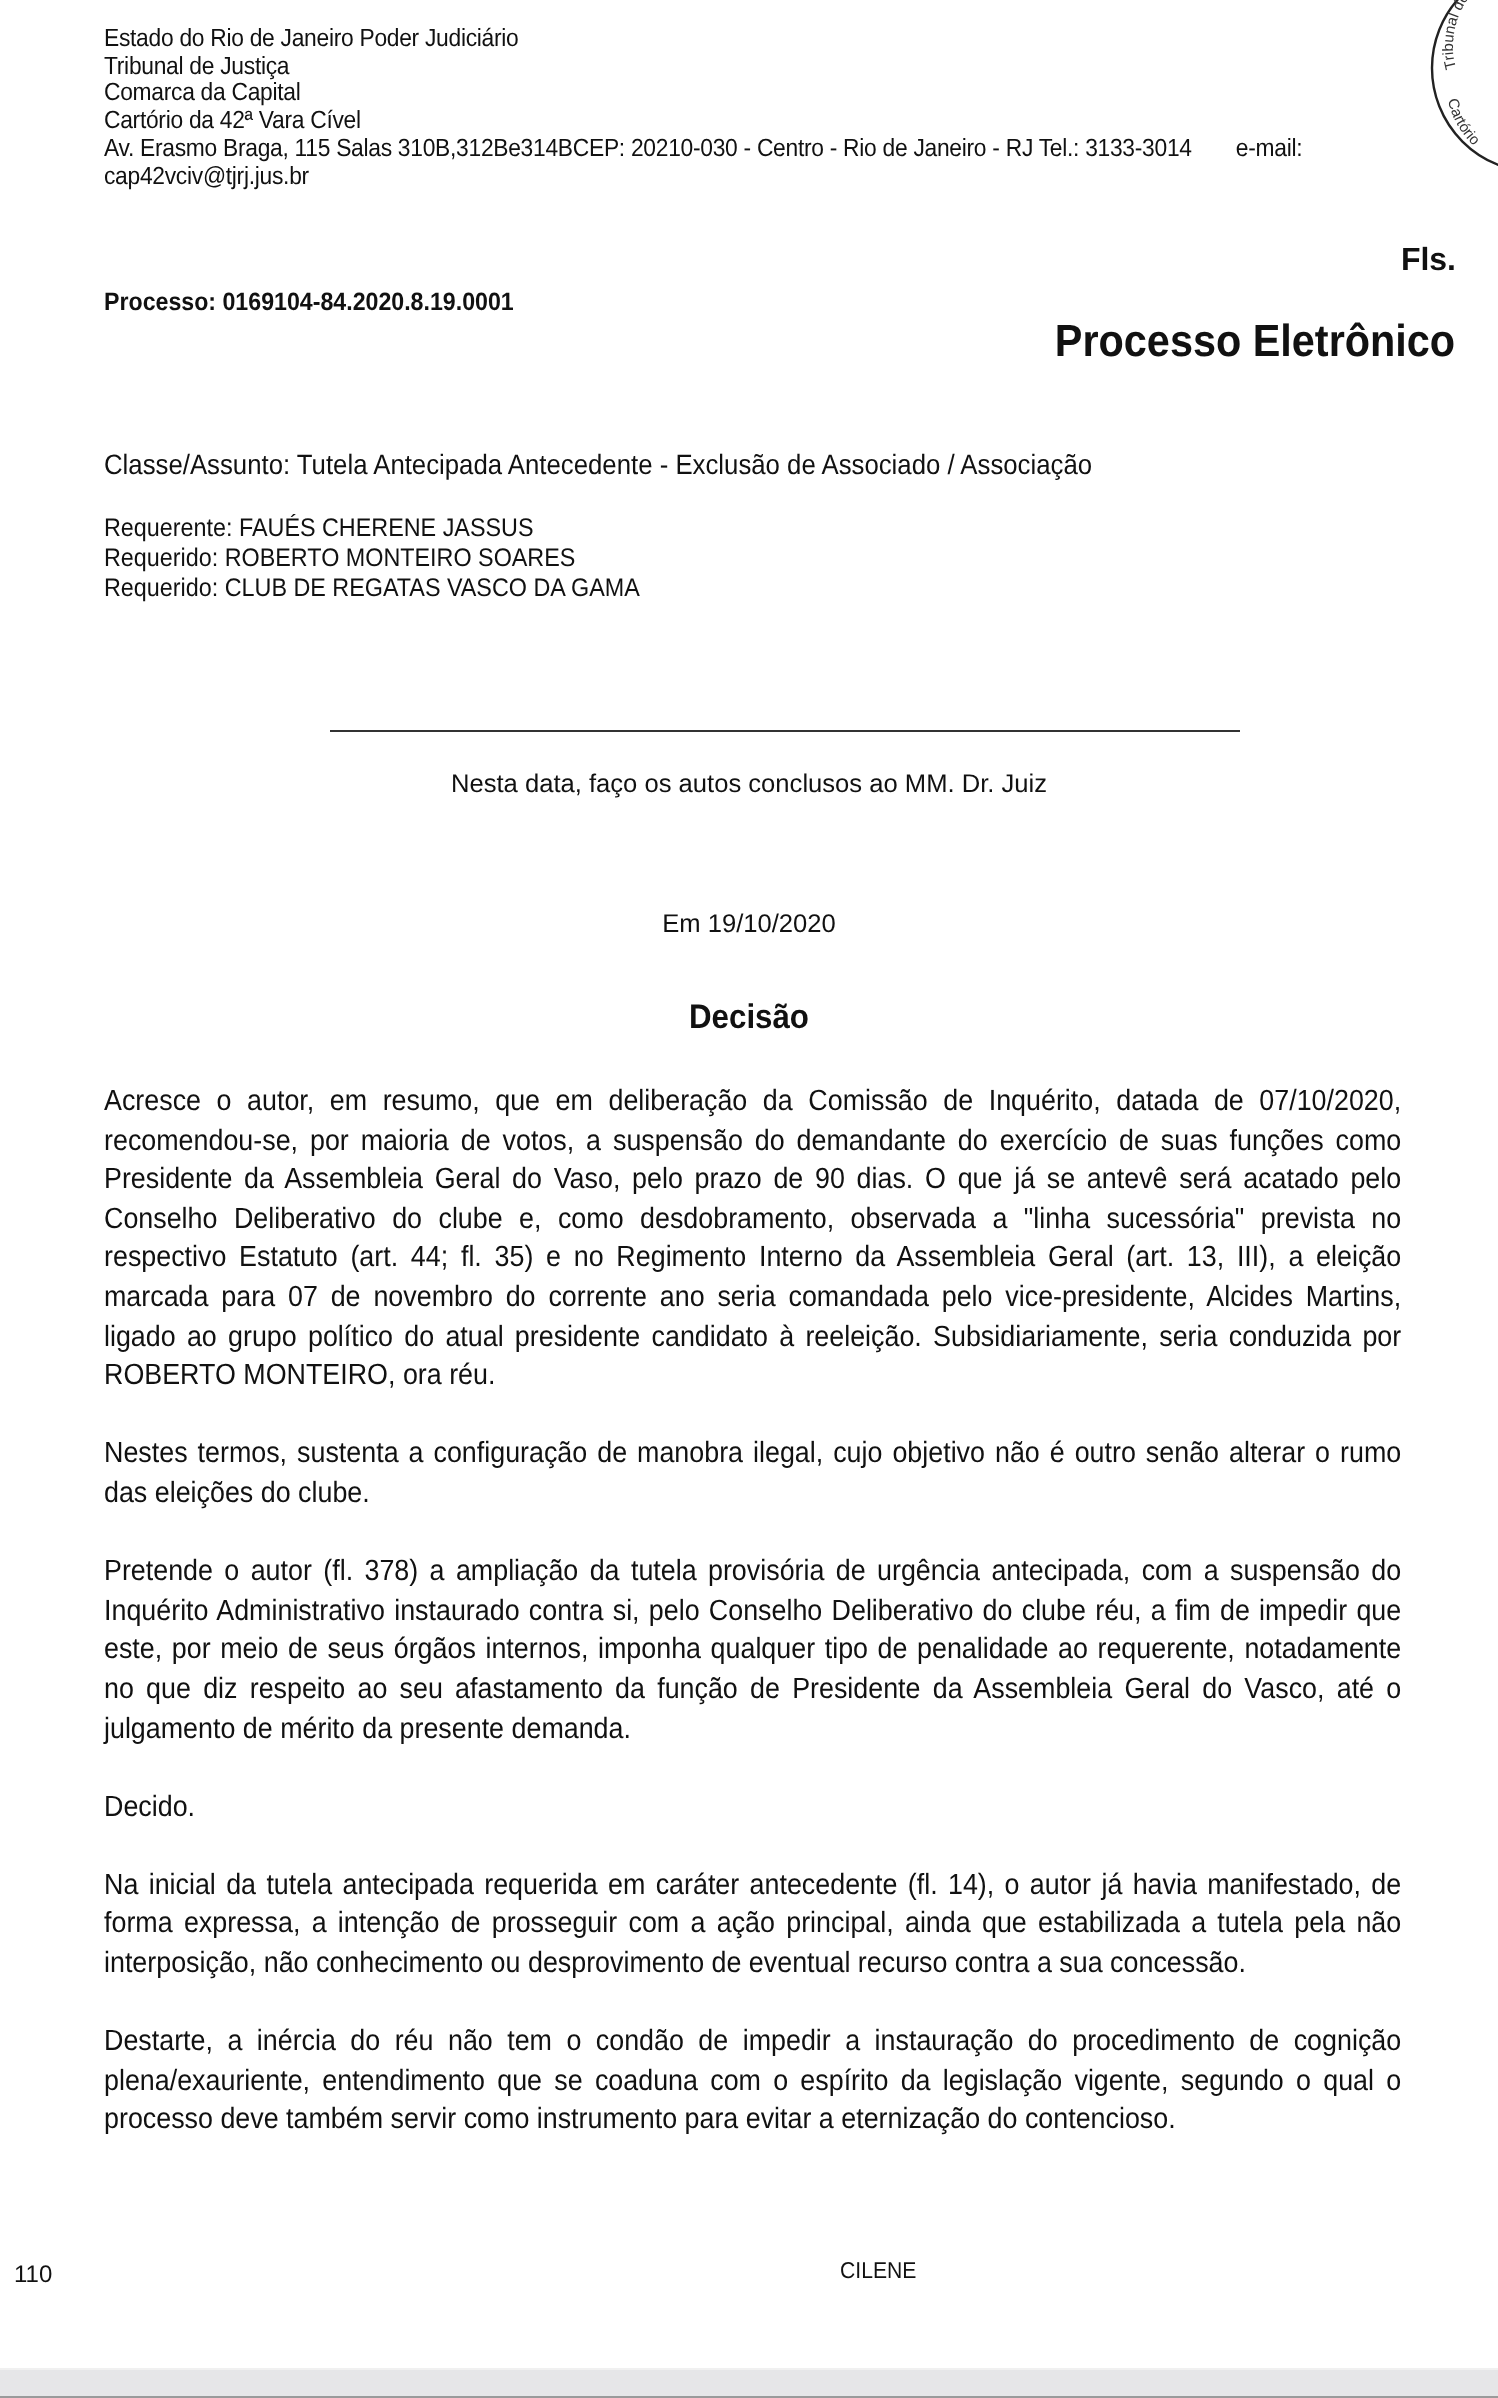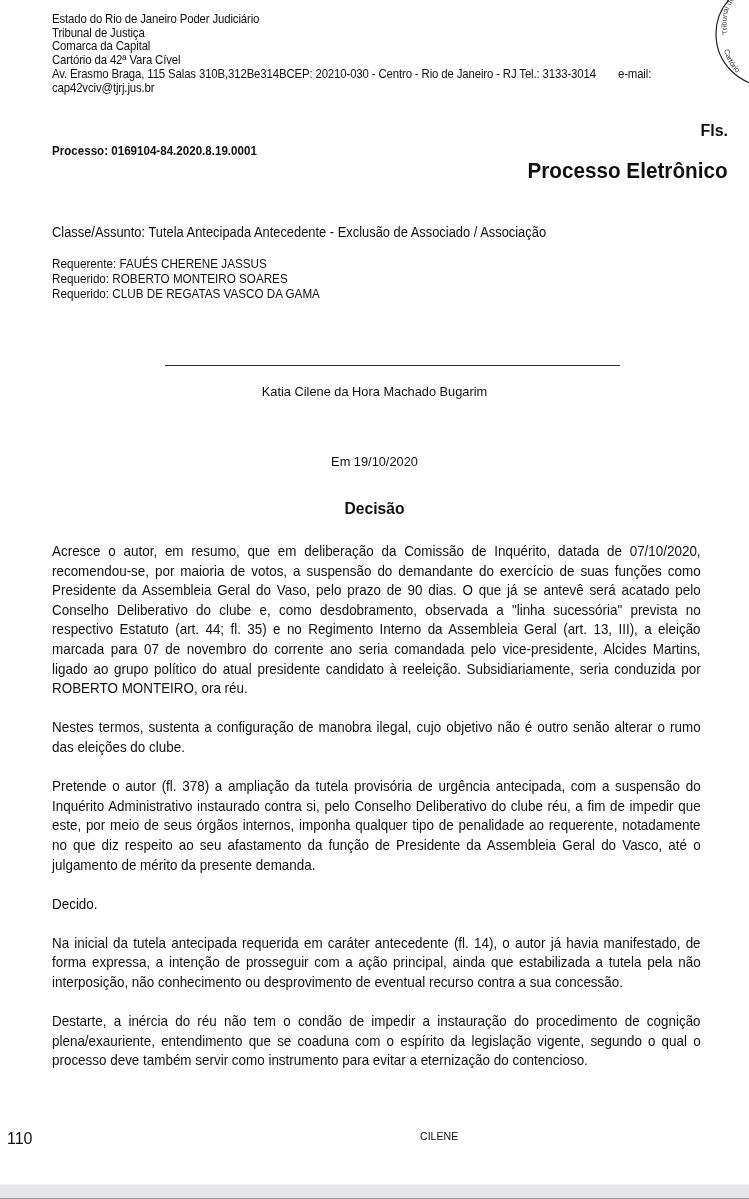--- a/index.html
+++ b/index.html
@@ -17,21 +17,21 @@
   .proc { position:absolute; left:52px; top:144px; font-size:12.6px; font-weight:bold; transform:scaleX(0.92); transform-origin:left top; white-space:nowrap; }
   .pe { position:absolute; right:21px; top:158px; font-size:22.5px; font-weight:bold; transform:scaleX(0.92); transform-origin:right top; white-space:nowrap; }
   .classe { position:absolute; left:52px; top:224px; font-size:14px; transform:scaleX(0.92); transform-origin:left top; white-space:nowrap; }
   .parties { position:absolute; left:52px; top:257px; font-size:12.7px; line-height:15px; transform:scaleX(0.92); transform-origin:left top; white-space:nowrap; }
   .rule { position:absolute; left:165px; top:365px; width:455px; height:0; border-top:1px solid #333; }
   .concl { position:absolute; left:0; width:749px; text-align:center; font-size:12.8px; line-height:15.5px; top:384px; }
   .date { position:absolute; left:0; width:749px; text-align:center; font-size:12.8px; top:430px;margin-top:24px; }
   .title { position:absolute; left:0; width:749px; text-align:center; top:499px; font-size:17px; font-weight:bold; transform:scaleX(0.92); }
   .body { position:absolute; left:52px; top:542px; width:705px; font-size:14.6px; line-height:19.6px; transform:scaleX(0.92); transform-origin:left top; }
   .body p { margin:0 0 19.6px 0; text-align:justify; }
-  .foot-num { position:absolute; left:7px; top:1130px; font-size:16px; }
+  .foot-num { position:absolute; left:7px; top:1130px; font-size:12px; }
   .foot-name { position:absolute; left:420px; top:1130px; font-size:11.5px; transform:scaleX(0.92); transform-origin:left top; }
   .bar { position:absolute; left:0; top:1184px; width:749px; height:15px; background:#e6e6e8; border-top:1px solid #f0f0f0; }
   .bar::after { content:""; position:absolute; left:0; bottom:0; width:749px; height:2px; background:#9a9a9a; }
 </style>
 </head>
 <body>
 
 <div class="hdr">
   <div>Estado do Rio de Janeiro Poder Judiciário</div>
   <div>Tribunal de Justiça</div>
@@ -63,21 +63,21 @@
 
 <div class="parties">
   <div>Requerente: FAUÉS CHERENE JASSUS</div>
   <div>Requerido: ROBERTO MONTEIRO SOARES</div>
   <div>Requerido: CLUB DE REGATAS VASCO DA GAMA</div>
 </div>
 
 <div class="rule"></div>
 
 <div class="concl">
-  <div>Katia Cilene da Hora Machado Bugarim</div>
+  <div>Nesta data, faço os autos conclusos ao MM. Dr. Juiz</div>
 </div>
 <div class="date">Em 19/10/2020</div>
 
 <div class="title">Decisão</div>
 
 <div class="body">
   <p>Acresce o autor, em resumo, que em deliberação da Comissão de Inquérito, datada de 07/10/2020, recomendou-se, por maioria de votos, a suspensão do demandante do exercício de suas funções como Presidente da Assembleia Geral do Vaso, pelo prazo de 90 dias. O que já se antevê será acatado pelo Conselho Deliberativo do clube e, como desdobramento, observada a "linha sucessória" prevista no respectivo Estatuto (art. 44; fl. 35) e no Regimento Interno da Assembleia Geral (art. 13, III), a eleição marcada para 07 de novembro do corrente ano seria comandada pelo vice-presidente, Alcides Martins, ligado ao grupo político do atual presidente candidato à reeleição. Subsidiariamente, seria conduzida por ROBERTO MONTEIRO, ora réu.</p>
   <p>Nestes termos, sustenta a configuração de manobra ilegal, cujo objetivo não é outro senão alterar o rumo das eleições do clube.</p>
   <p>Pretende o autor (fl. 378) a ampliação da tutela provisória de urgência antecipada, com a suspensão do Inquérito Administrativo instaurado contra si, pelo Conselho Deliberativo do clube réu, a fim de impedir que este, por meio de seus órgãos internos, imponha qualquer tipo de penalidade ao requerente, notadamente no que diz respeito ao seu afastamento da função de Presidente da Assembleia Geral do Vasco, até o julgamento de mérito da presente demanda.</p>
   <p>Decido.</p>

